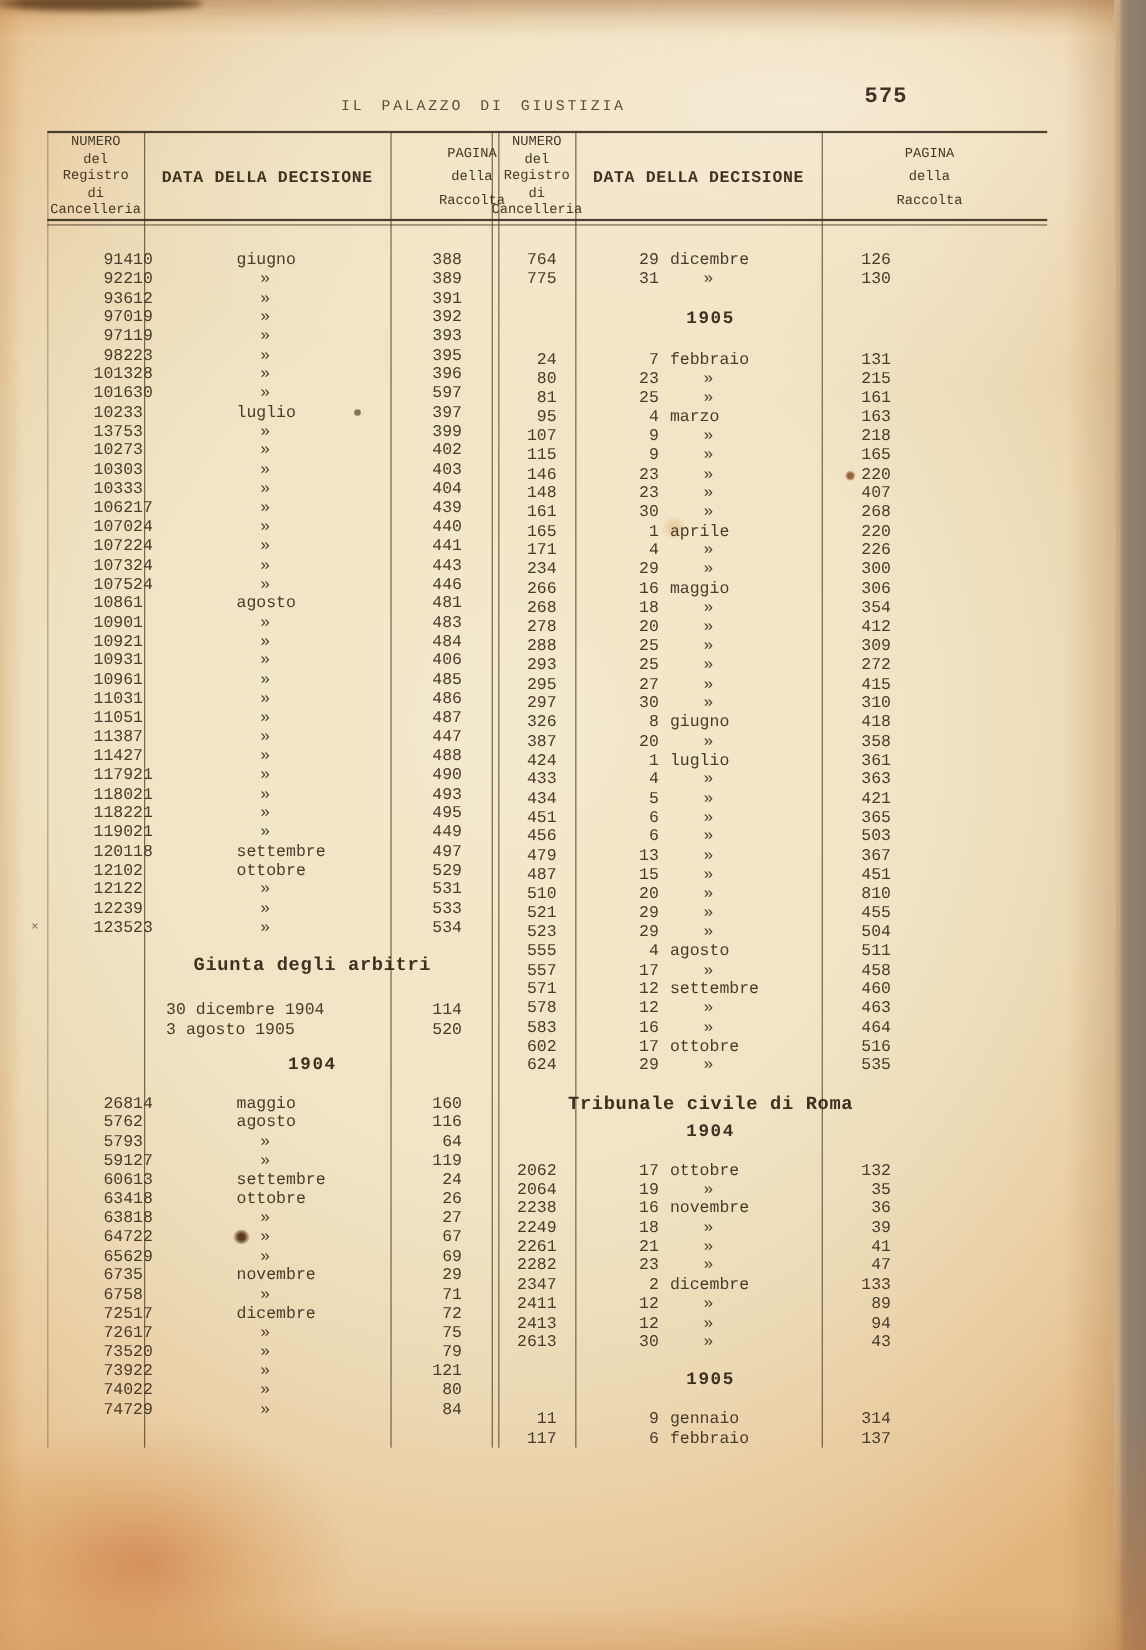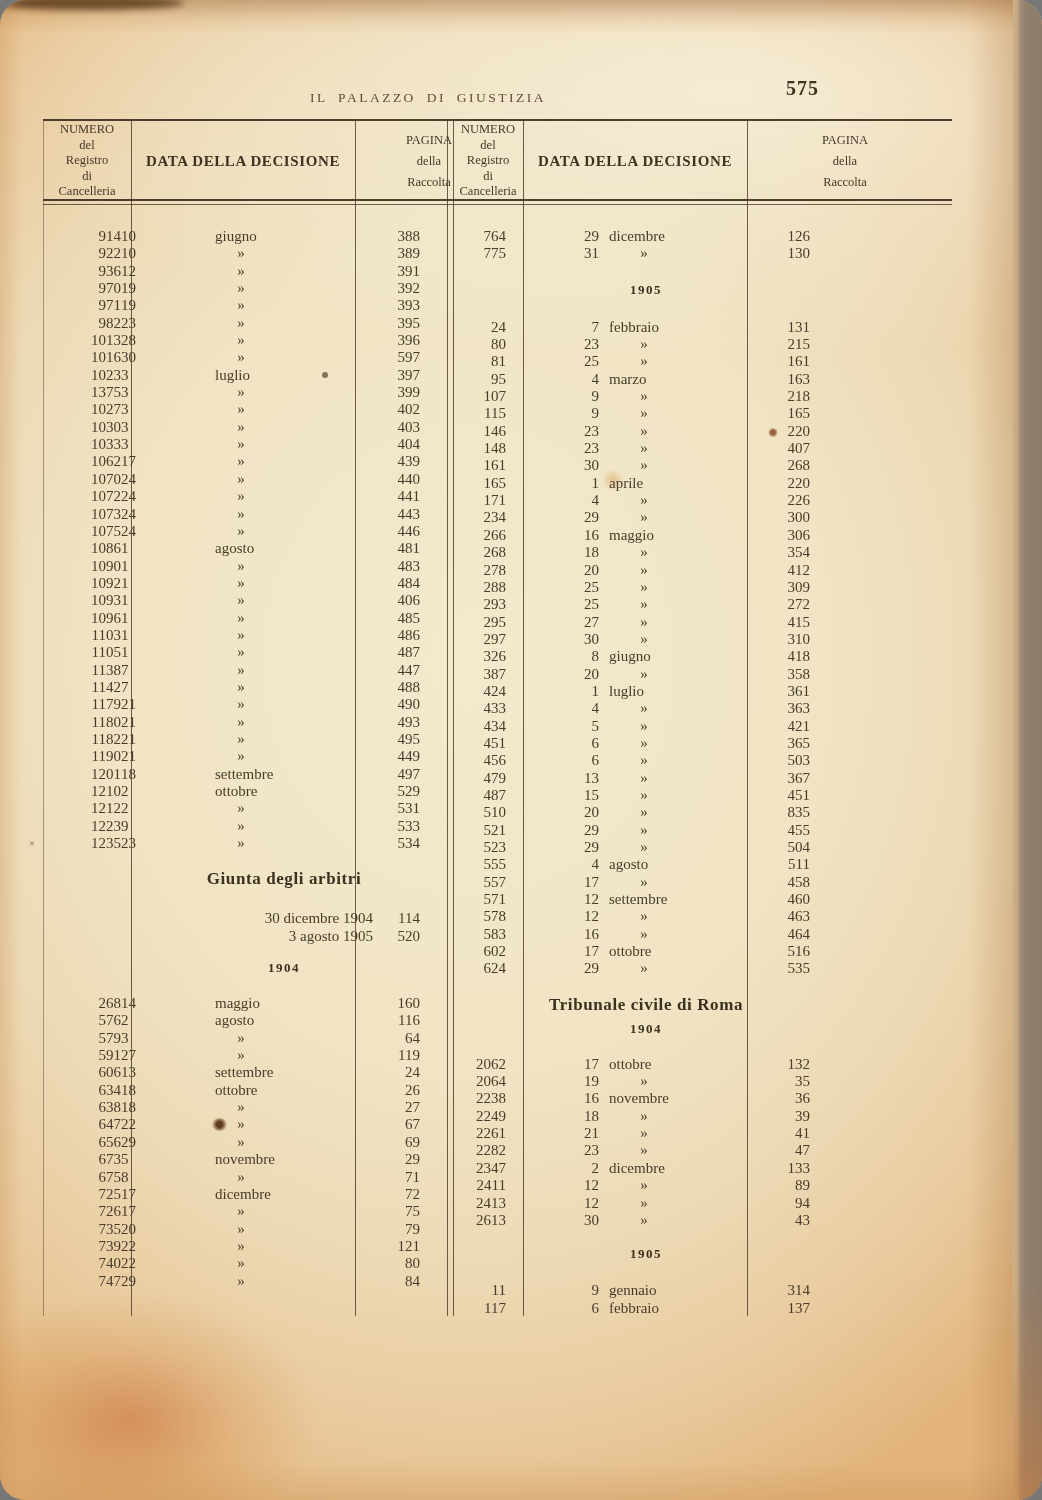--- a/index.html
+++ b/index.html
@@ -1,26 +1,25 @@
 <!DOCTYPE html>
 <html><head>
 <meta charset="utf-8">
 <style>
   html,body{margin:0;padding:0;background:#777;}
   .page{
     position:relative;
     width:1042px;height:1500px;
     margin:0 auto;
     overflow:hidden;
-    font-family:Liberation Serif, serif;
+    font-family:Liberation Mono, monospace;
     color:#4b3e2f;
     background:
       radial-gradient(70% 18% at 70% 6%, rgba(246,238,216,.9) 0%, rgba(246,238,216,0) 100%),
       radial-gradient(78% 62% at 45% 44%, #f3e9cd 0%, #f0e4c4 45%, #ecd9b4 66%, #e9c99c 84%, #e2b47c 100%);
-    border-radius: 25px;
   }
   
   .edge-top{position:absolute;top:0;left:0;right:0;height:34px;
     background:linear-gradient(180deg, rgba(150,88,38,.42), rgba(190,130,70,.18) 55%, rgba(190,130,70,0));}
   .corner-tl{position:absolute;top:-4px;left:-6px;width:190px;height:14px;background:#4e3014;filter:blur(3px);opacity:.75;border-radius:50%;}
   .edge-left{position:absolute;top:0;left:0;bottom:0;width:22px;
     background:linear-gradient(90deg, rgba(205,150,90,.35), rgba(205,150,90,0));}
   .edge-bottom{position:absolute;left:0;right:0;bottom:0;height:40px;
     background:linear-gradient(0deg, rgba(200,140,80,.30), rgba(200,140,80,0));}
   .blotch-bl{position:absolute;left:-60px;bottom:-50px;width:380px;height:260px;
@@ -70,29 +69,29 @@
   
   .half{position:absolute;top:204px;font-size:15px;color:#483b2b;}
   .half-left{left:43px;width:482px;}
   .half-right{left:454px;width:400px;}
   .gap{width:100%;}
   .row{position:relative;height:17.35px;line-height:17.35px;}
   .row span{position:absolute;top:0;}
   .sechead{height:26px;line-height:26px;text-align:center;font-weight:700;font-size:17px;
     letter-spacing:.6px;color:#3c3020;}
   .half-right .sechead{width:384px;}
-  .yearhead{height:22px;line-height:22px;text-align:center;font-weight:700;font-size:13px;
+  .yearhead{height:22px;line-height:22px;text-align:center;font-weight:700;font-size:16px;
     letter-spacing:1.5px;color:#3c3020;}
   .half-right .yearhead{width:384px;}
   .half-left  .c-n{left:0;width:78px;text-align:right;}
   .half-left  .c-d{left:78px;width:84px;}
   .half-left  .c-m{left:172px;width:130px;text-align:left;}
   .half-left  .c-m.ditto{left:148px;width:100px;text-align:center;}
   .half-left  .c-p{left:292px;width:85px;text-align:right;}
-  .half-left  .c-f{left:95px;width:235px;text-align:right;}
+  .half-left  .c-f{left:108px;width:235px;text-align:left;}
   .half-right .c-n{left:0;width:52px;text-align:right;}
   .half-right .c-d{left:60px;width:85px;text-align:right;}
   .half-right .c-m{left:155px;width:130px;text-align:left;}
   .half-right .c-m.ditto{left:140px;width:100px;text-align:center;}
   .half-right .c-p{left:266px;width:90px;text-align:right;}
   .c-mark{left:-38px;width:30px;text-align:right;font-size:11px;color:#6b5238;opacity:.8;}
 </style>
 </head>
 <body>
 
@@ -661,21 +660,21 @@
       <div class="row">
         <span class="c-n">487</span>
         <span class="c-d">15</span>
         <span class="c-m ditto">»</span>
         <span class="c-p">451</span>
       </div>
       <div class="row">
         <span class="c-n">510</span>
         <span class="c-d">20</span>
         <span class="c-m ditto">»</span>
-        <span class="c-p">835</span>
+        <span class="c-p">810</span>
       </div>
       <div class="row">
         <span class="c-n">521</span>
         <span class="c-d">29</span>
         <span class="c-m ditto">»</span>
         <span class="c-p">455</span>
       </div>
       <div class="row">
         <span class="c-n">523</span>
         <span class="c-d">29</span>

